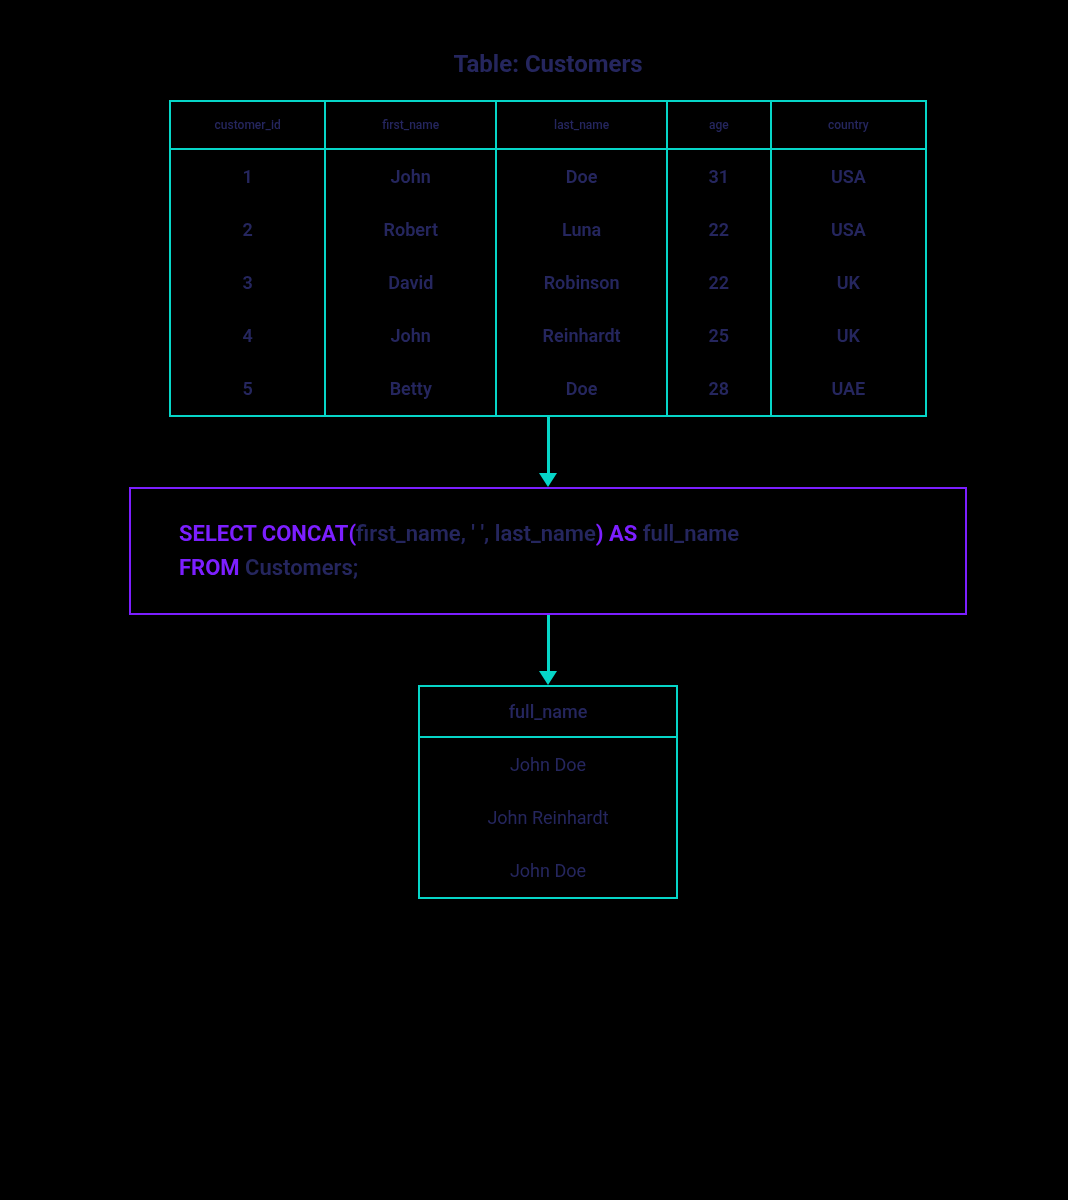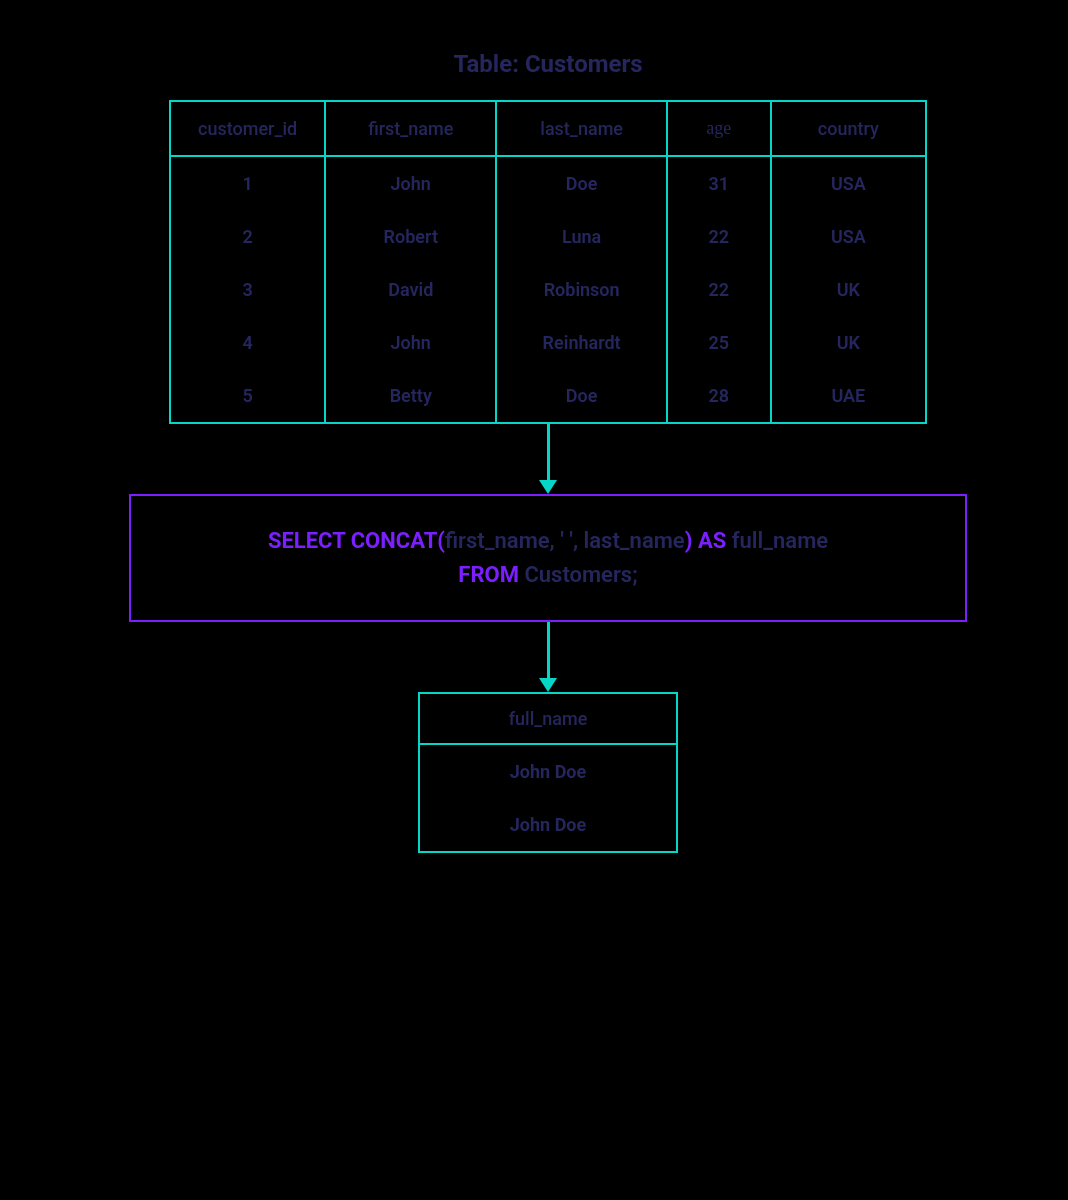--- a/index.html
+++ b/index.html
@@ -25,38 +25,38 @@
     margin-bottom: 22px;
   }
   .customers-table {
     border: 2px solid #06d6c8;
     border-collapse: collapse;
     width: 758px;
   }
   .customers-table th {
     border: 2px solid #06d6c8;
     padding: 16px 8px;
-    font-size: 18px;
+    font-size: 12px;
     font-weight: 500;
     color: #25265e;
     text-align: center;
   }
   .customers-table td {
     border-left: 2px solid #06d6c8;
     border-right: 2px solid #06d6c8;
     padding: 16px 8px;
     font-size: 18px;
     font-weight: 600;
     color: #25265e;
     text-align: center;
   }
   .customers-table .col-id { width: 150px; }
   .customers-table .col-fn { width: 165px; }
   .customers-table .col-ln { width: 165px; text-align: center; }
-  .customers-table .col-age { width: 100px; font-family: Liberation Serif, serif; }
+  .customers-table .col-age { width: 100px; }
   .customers-table .col-country { width: 150px; }
 
   .arrow-wrap {
     display: flex;
     flex-direction: column;
     align-items: center;
     height: 70px;
     justify-content: flex-start;
   }
   .arrow-line {
@@ -67,48 +67,47 @@
   .arrow-head {
     width: 0; height: 0;
     border-left: 9px solid transparent;
     border-right: 9px solid transparent;
     border-top: 14px solid #06d6c8;
   }
 
   .sql-box {
     border: 2px solid #7c1fff;
     width: 838px;
-    padding: 28px 16px;
+    padding: 28px 48px;
     font-size: 22px;
     line-height: 1.55;
     font-weight: 700;
     font-family: -apple-system, BlinkMacSystemFont, "Segoe UI", Roboto, sans-serif;
     color: #25265e;
-    text-align: center;
   }
   .kw { color: #7c1fff; }
   .plain { color: #25265e; font-weight: 600; }
 
   .result-table {
     border: 2px solid #06d6c8;
     border-collapse: collapse;
     width: 260px;
   }
   .result-table th {
     border-bottom: 2px solid #06d6c8;
     padding: 14px 8px;
     font-size: 18px;
     font-weight: 500;
     color: #25265e;
     text-align: center;
   }
   .result-table td {
     padding: 16px 8px;
     font-size: 18px;
-    font-weight: 700;
+    font-weight: 400;
     color: #25265e;
     text-align: center;
   }
 </style>
 </head>
 <body>
 
 <div class="container">
 
   <div class="title">Table: Customers</div>
@@ -181,18 +180,21 @@
     <thead>
       <tr>
         <th>full_name</th>
       </tr>
     </thead>
     <tbody>
       <tr>
           <td>John Doe</td>
         </tr>
       <tr>
+          <td>John Reinhardt</td>
+        </tr>
+      <tr>
           <td>John Doe</td>
         </tr>
     </tbody>
   </table>
 
 </div>
 
 </body></html>

